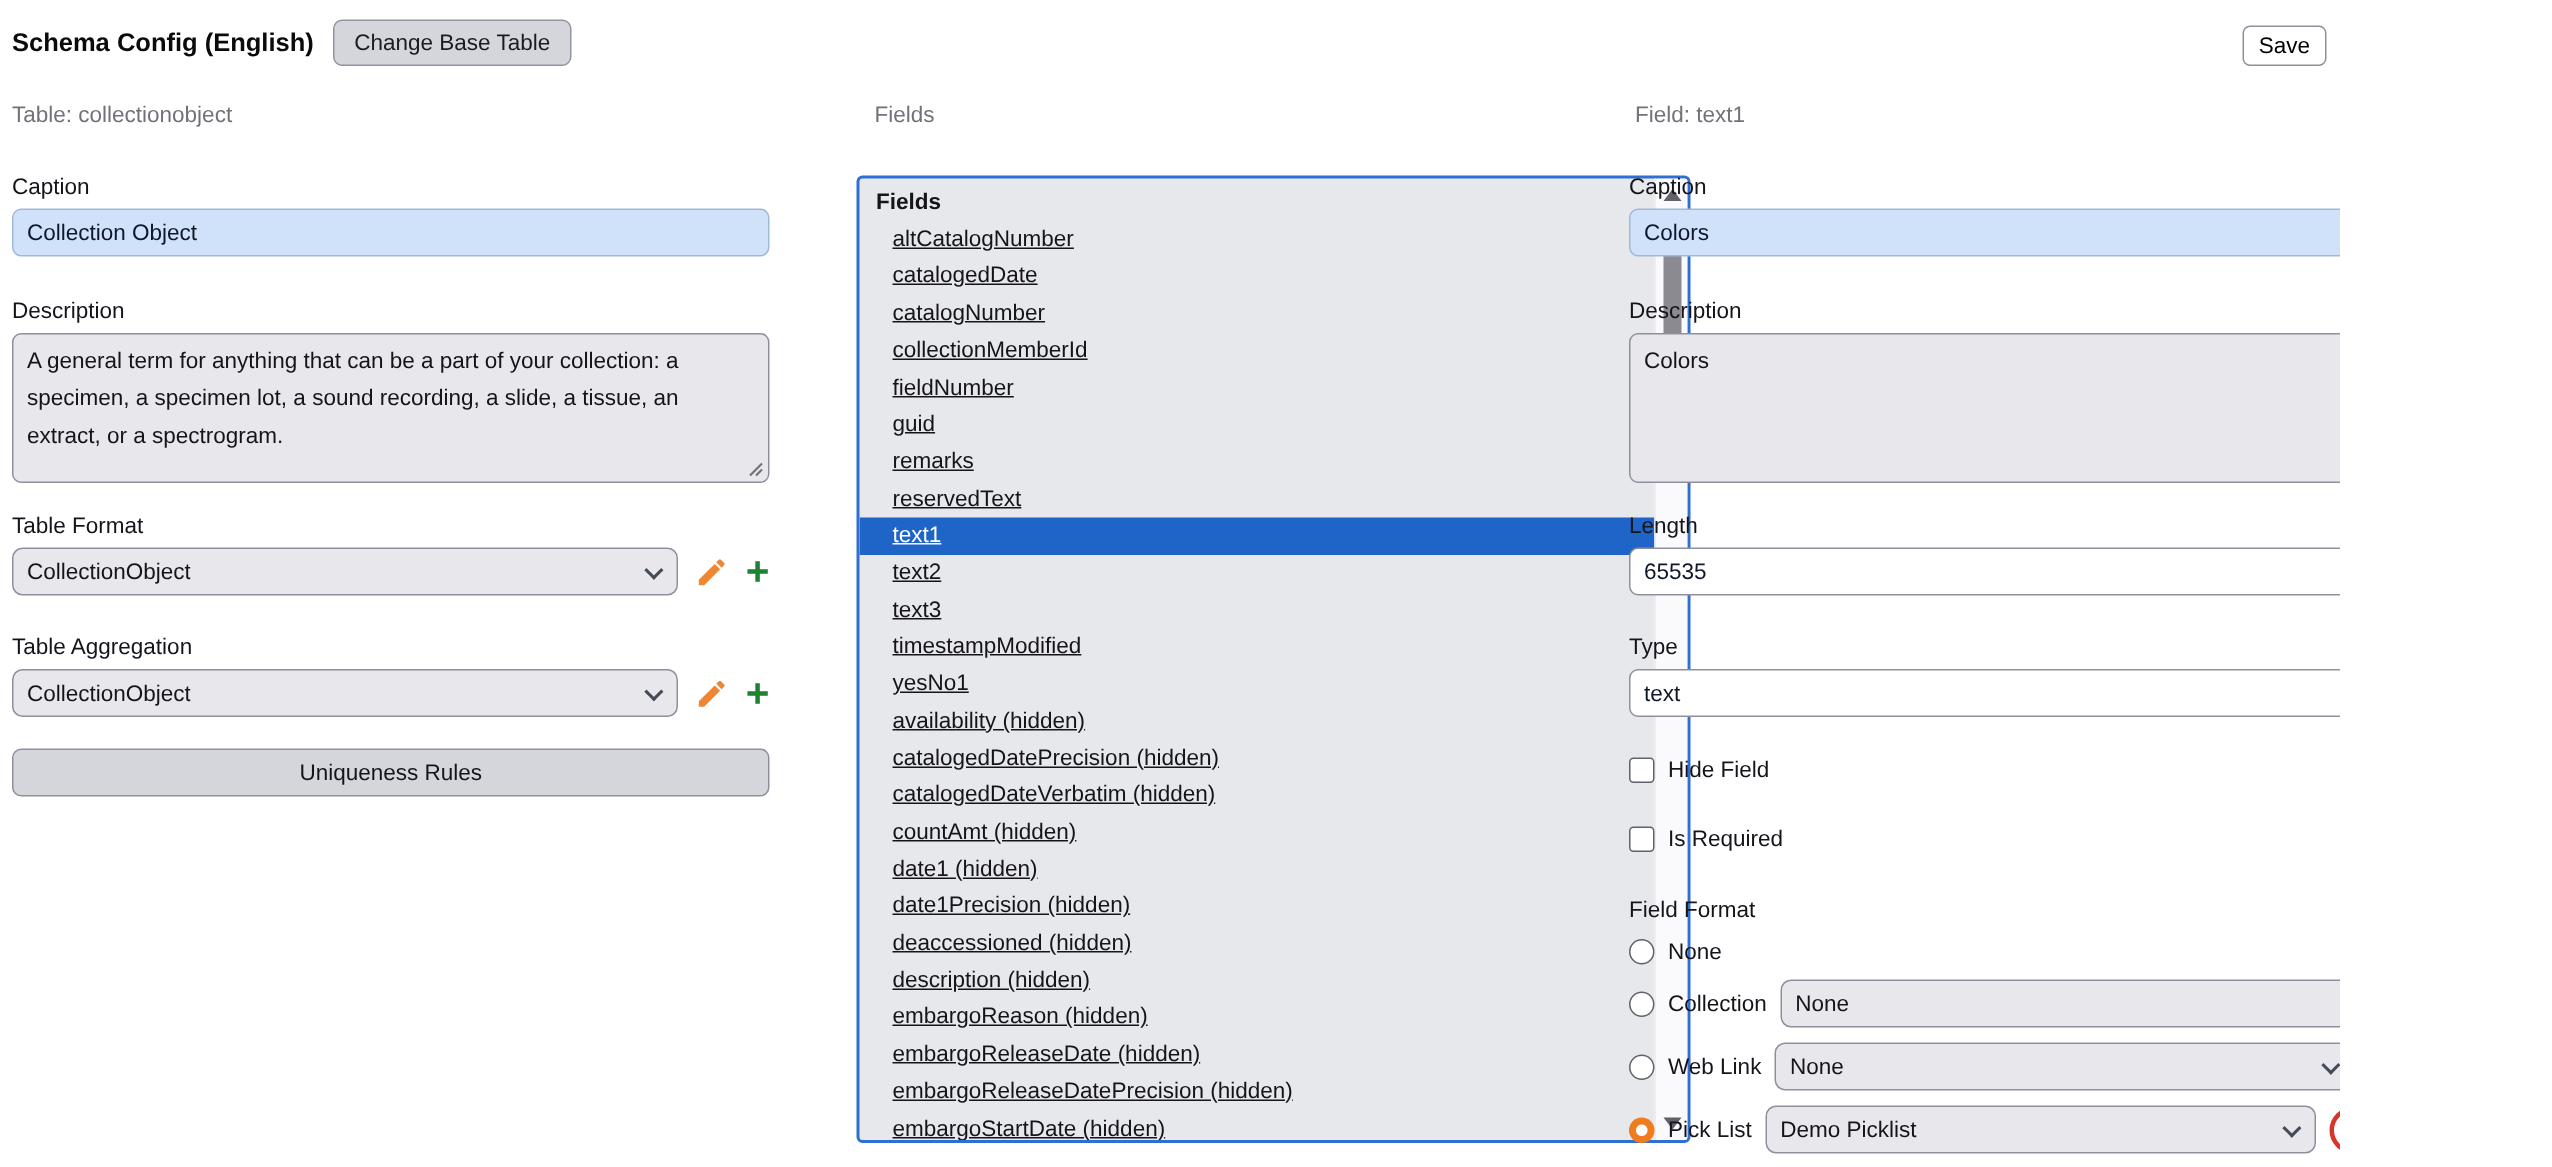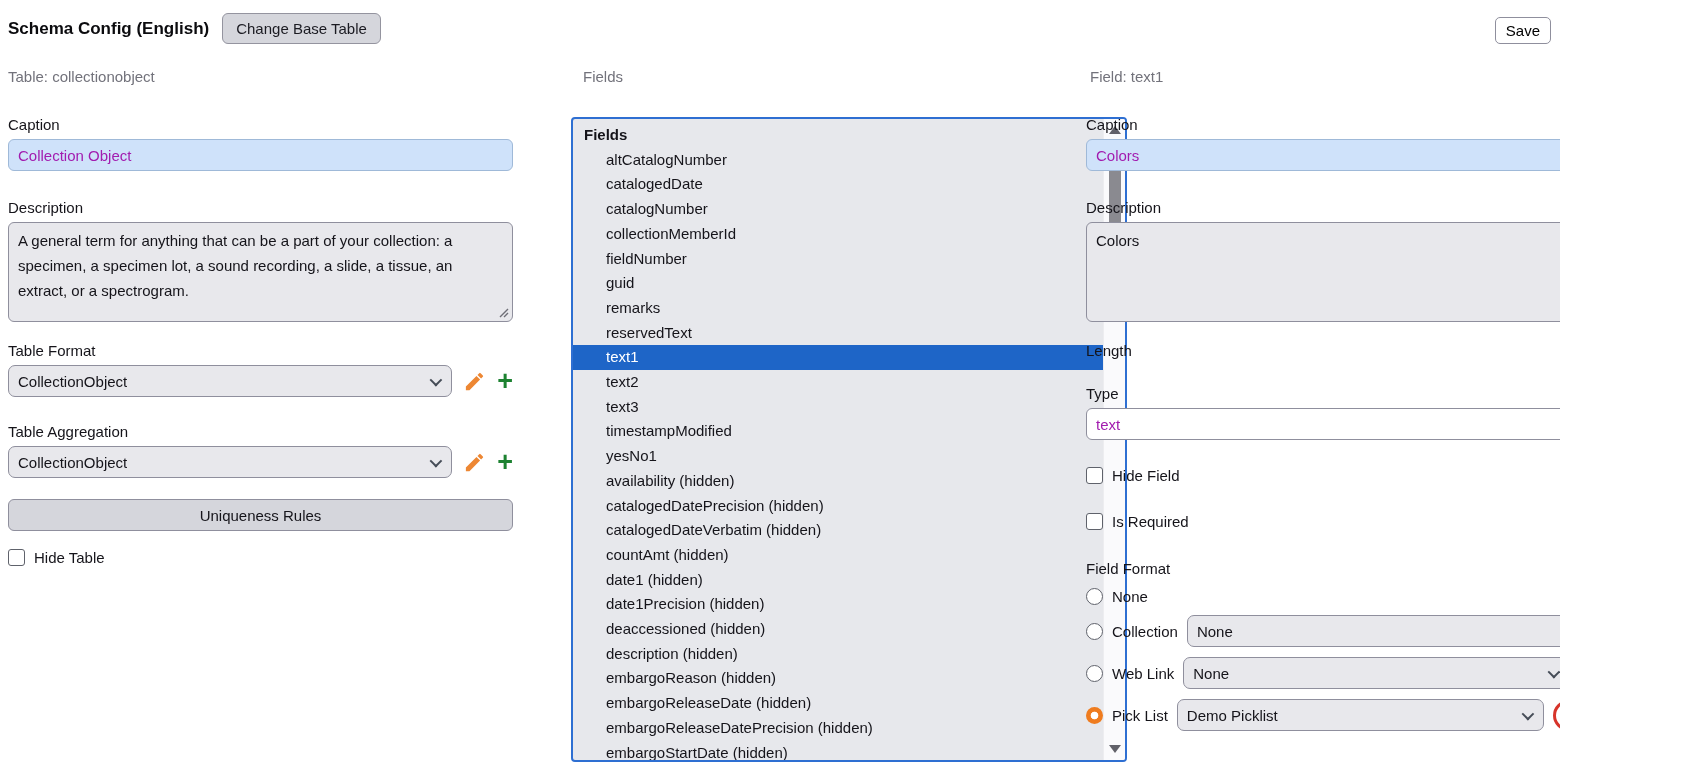--- a/index.html
+++ b/index.html
@@ -19,21 +19,21 @@
   .col-fields { left:571px;  width:556px; }
   .col-field  { left:1086px; width:547px; }
   .panel-heading { font-size:15px; color:#72727b; height:20px; }
   .col-fields .panel-heading { margin-left:12px; }
   .col-field  .panel-heading { margin-left:4px; }
 
   .field-label { display:block; font-size:15px; color:#15141a; margin:28px 0 6px; }
   .label-tight { margin-top:20px; }
   .label-mid   { margin-top:26px; }
 
-  .text-input { width:100%; height:32px; font-family:inherit; font-size:15px; color:#a21caf;
+  .text-input { width:100%; height:32px; font-family:inherit; font-size:15px; color:#0f172a;
     border:1px solid #8f8f9d; border-radius:6px; padding:0 9px; background:#fff; }
   .input-blue { background:#cfe2fa; border-color:#9fb9d8; }
   .textarea { width:100%; height:100px; font-size:15px; line-height:25px; background:#e8e8ec;
     border:1px solid #8f8f9d; border-radius:6px; padding:5px 9px; position:relative; overflow:hidden; }
   .resize-handle { position:absolute; right:3px; bottom:3px; width:10px; height:10px; }
   .resize-handle svg { display:block; }
 
   .select-row { display:flex; align-items:center; gap:10px; }
   .fake-select { height:32px; background:#e8e8ec; border:1px solid #8f8f9d; border-radius:7px;
     display:flex; align-items:center; padding:0 12px 0 9px; font-size:15px; color:#15141a; position:relative; }
@@ -51,21 +51,21 @@
     color:#15141a; background:#d5d6dc; border:1px solid #8f8f9d; border-radius:6px; cursor:pointer; }
 
   .check-row { display:flex; align-items:center; gap:9px; margin-top:18px; font-size:15px; }
   .checkbox { flex:none; width:17px; height:17px; background:#fff; border:1px solid #5f626b; border-radius:3px; }
 
   
   .listbox { margin-top:29px; width:556px; height:645px; background:#e7e8ec;
     border:2px solid #2e6fd2; border-radius:4px; position:relative; overflow:hidden; }
   .list-content { position:absolute; left:0; top:0; width:530px; padding-top:4px; font-size:15px; }
   .list-group-label { font-weight:bold; padding-left:11px; line-height:24.7px; white-space:nowrap; }
-  .list-item { padding-left:33px; line-height:24.7px; white-space:nowrap; }
+  .list-item { padding-left:22px; line-height:24.7px; white-space:nowrap;text-decoration:underline; }
   .list-item.selected { background:#1e65c7; color:#fff; }
   .scrollbar { position:absolute; right:0; top:0; bottom:0; width:22px; background:#fafafc; border-left:1px solid #ededf0; }
   .sb-arrow { position:absolute; left:5px; width:0; height:0; border-left:6px solid transparent; border-right:6px solid transparent; }
   .sb-up   { top:7px;    border-bottom:8px solid #616169; }
   .sb-down { bottom:7px; border-top:8px solid #616169; }
   .sb-thumb { position:absolute; left:5px; top:22px; width:12px; height:172px; background:#8a8a90; border-radius:6px; }
 
   
   .fmt-title { margin-top:30px; margin-bottom:0; }
   .fmt-row { display:flex; align-items:center; gap:9px; margin-top:10px; min-height:18px; font-size:15px; }
@@ -126,24 +126,20 @@
       <span class="pencil">
         <svg width="23" height="23" viewBox="0 0 24 24" fill="#ed8733">
             <path d="M3 17.25V21h3.75L17.81 9.94l-3.75-3.75L3 17.25zM20.71 7.04a1 1 0 0 0 0-1.41l-2.34-2.34a1 1 0 0 0-1.41 0l-1.83 1.83 3.75 3.75 1.83-1.83z"></path>
           </svg>
       </span>
       <span class="plus">+</span>
     </div>
 
     <button class="wide-btn">Uniqueness Rules</button>
 
-    <div class="check-row">
-      <span class="checkbox"></span>
-      <span>Hide Table</span>
-    </div>
   </div>
 
   <div class="col col-fields">
     <div class="panel-heading">Fields</div>
     <div class="listbox">
       <div class="list-content">
         <div class="list-group-label">Fields</div>
       <div class="list-item">altCatalogNumber</div>
           <div class="list-item">catalogedDate</div>
           <div class="list-item">catalogNumber</div>
@@ -188,20 +184,21 @@
     <div class="textarea">
       <span>Colors</span>
       <span class="resize-handle">
         <svg width="10" height="10" viewBox="0 0 10 10">
             <path d="M9 1 1 9 M9 5 5 9" stroke="#6e6e76" stroke-width="1.4" fill="none"></path>
           </svg>
       </span>
     </div>
 
     <label class="field-label label-tight">Length</label>
+    <input class="text-input" value="65535" style="">
 
     <label class="field-label label-mid">Type</label>
     <input class="text-input" value="text" style="">
 
     <div class="check-row" style="margin-top:27px;">
       <span class="checkbox"></span>
       <span>Hide Field</span>
     </div>
 
     <div class="check-row" style="margin-top:29px;">

